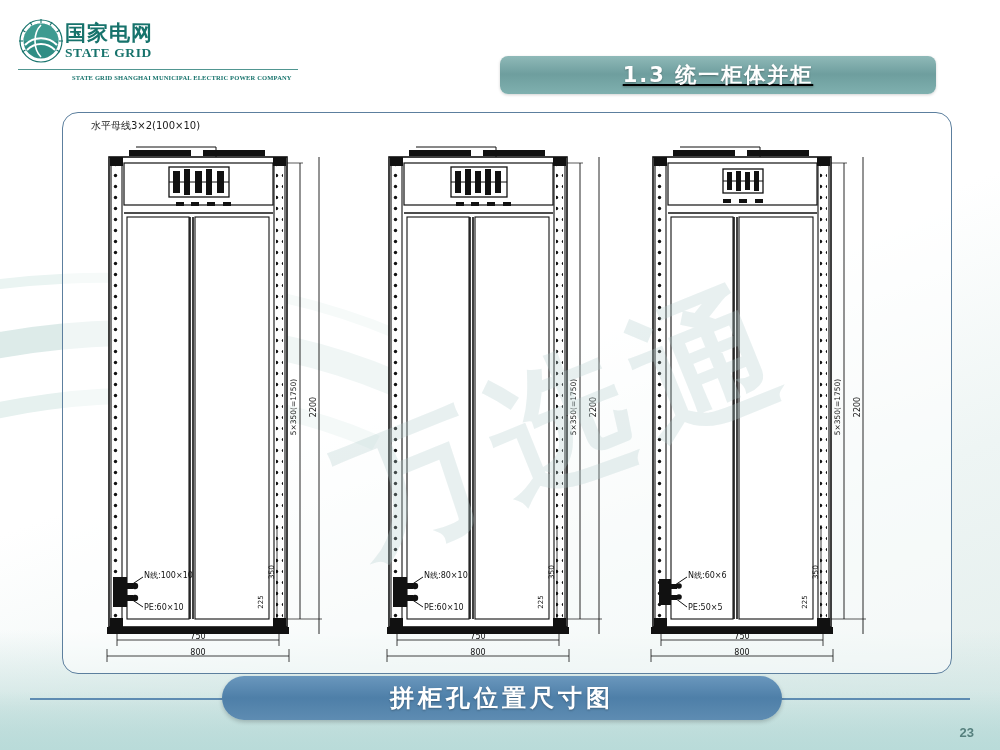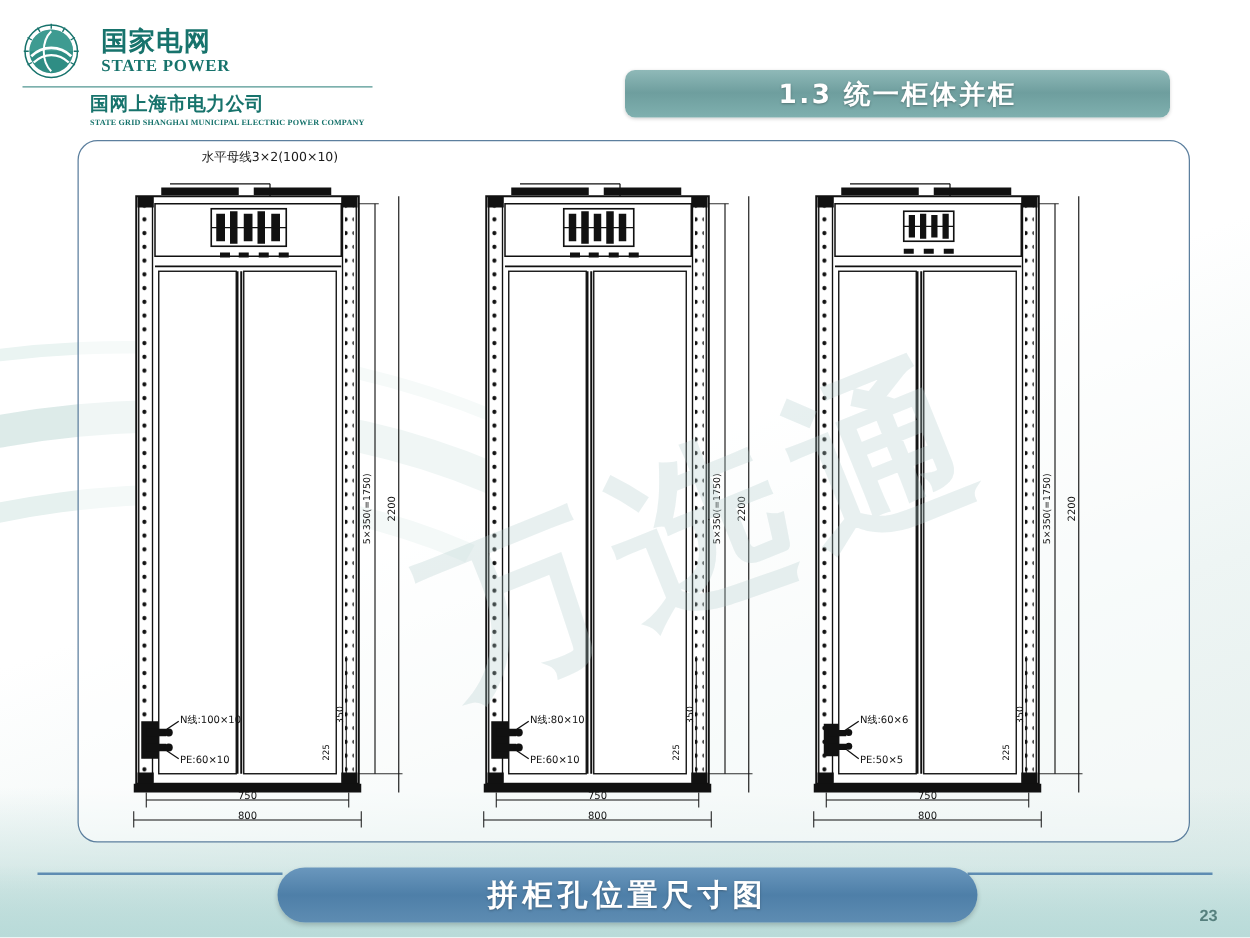--- a/index.html
+++ b/index.html
@@ -80,21 +80,21 @@
 
   
   .logo-block {
     position: absolute;
     left: 18px; top: 18px;
     width: 290px;
   }
   .logo-row {
     display: flex;
     align-items: center;
-    gap: 17px;
+    gap: 1px;
   }
   .logo-mark {
     width: 46px; height: 46px;
     flex: 0 0 46px;
     position: relative;
   }
   .logo-mark svg { display: block; }
   .logo-words { line-height: 1; }
   .logo-cn {
     font-family: "DejaVu Sans", sans-serif;
@@ -140,20 +140,21 @@
   .title-pill {
     position: absolute;
     left: 500px; top: 56px;
     width: 436px; height: 38px;
     border-radius: 8px;
     background: linear-gradient(to bottom, #8fb9b8 0%, #6e9e9e 48%, #7fb0af 100%);
     box-shadow: 0 1px 3px rgba(0,0,0,.18);
     display: flex;
     align-items: center;
     justify-content: center;
+    text-decoration: underline;
   }
   .title-pill span {
     font-family: "DejaVu Sans", sans-serif;
     font-size: 21px;
     font-weight: bold;
     color: #ffffff;
     letter-spacing: 2px;
     text-shadow: 0 1px 2px rgba(0,0,0,.3);
   }
 
@@ -195,21 +196,20 @@
     width: 250px;
     height: 548px;
   }
   .cab1 { left: 28px; }
   .cab2 { left: 308px; }
   .cab3 { left: 572px; }
 
   .cab-label {
     position: absolute;
     top: 0; left: 0; right: 0;
-    text-align: center;
     font-family: "DejaVu Sans", sans-serif;
     font-size: 10px;
     color: #1a1a1a;
     white-space: nowrap;
   }
 
   .cab-svg {
     position: absolute;
     top: 18px; left: 0;
   }
@@ -219,21 +219,20 @@
     position: absolute;
     left: 222px; top: 676px;
     width: 560px; height: 44px;
     border-radius: 22px;
     background: linear-gradient(to bottom, #6a97bd 0%, #4e7fa8 50%, #5e8cb2 100%);
     box-shadow: 0 2px 4px rgba(0,0,0,.20);
     display: flex;
     align-items: center;
     justify-content: center;
     z-index: 6;
-    margin-top: 18px;
   }
   .caption-pill span {
     font-family: "DejaVu Sans", sans-serif;
     font-size: 24px;
     font-weight: bold;
     color: #ffffff;
     letter-spacing: 4px;
     text-shadow: 0 1px 2px rgba(0,0,0,.28);
   }
   .caption-line {
@@ -288,25 +287,24 @@
             <line x1="42" y1="12" x2="38.5" y2="14"></line>
             <line x1="1" y1="23" x2="5" y2="23"></line>
             <line x1="45" y1="23" x2="41" y2="23"></line>
             <line x1="4" y1="34" x2="7.5" y2="32"></line>
             <line x1="42" y1="34" x2="38.5" y2="32"></line>
           </g>
         </svg>
       </div>
       <div class="logo-words">
         <div class="logo-cn">国家电网</div>
-        <div class="logo-en">STATE POWER</div>
+        <div class="logo-en">STATE GRID</div>
       </div>
     </div>
     <div class="logo-divider"></div>
-    <div class="sub-cn">国网上海市电力公司</div>
     <div class="sub-en">STATE GRID SHANGHAI MUNICIPAL ELECTRIC POWER COMPANY</div>
   </div>
 
   <div class="title-pill">
     <span>1.3 统一柜体并柜</span>
   </div>
 
   <div class="content-frame">
 
     <div class="watermark">万选通</div>

